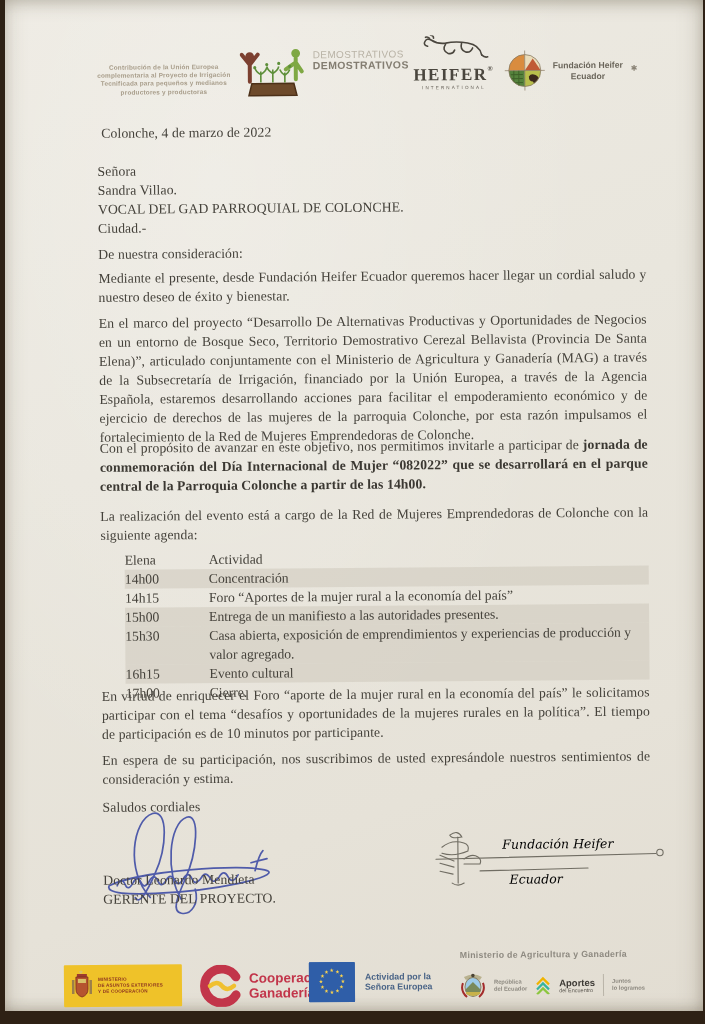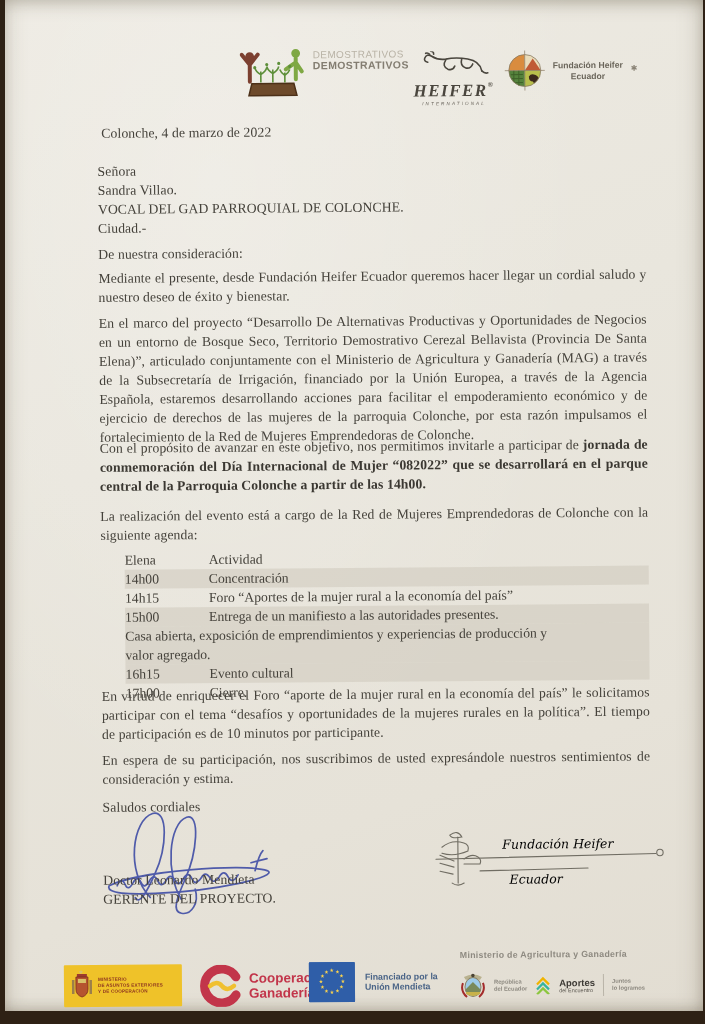--- a/index.html
+++ b/index.html
@@ -66,20 +66,26 @@
   .gob-tag{font-size:5.8px;line-height:7px;color:#8e8a81;font-weight:bold;}
   .vdiv{width:1px;height:22px;background:#b9b4a8;}
 </style>
 </head>
 <body>
 
 <div class="paper"></div>
 
 <div class="tilt">
 
+  <div class="abs eu-note" style="left:98px;top:62px;">
+    <div>Contribución de la Unión Europea</div>
+    <div>complementaria al Proyecto de Irrigación</div>
+    <div>Tecnificada para pequeños y medianos</div>
+    <div>productores y productoras</div>
+  </div>
 
   <div class="abs" style="left:243px;top:47px;">
     <svg width="66" height="58" viewBox="0 0 66 58">
 
       <circle cx="10" cy="9" r="4.4" fill="#7c4030"></circle>
       <path d="M10 14 L10 34 M10 17 L2 7 M10 17 L18 7" stroke="#7c4030" stroke-width="4" stroke-linecap="round" fill="none"></path>
 
       <circle cx="56" cy="6" r="4.4" fill="#7fa844"></circle>
       <path d="M56 11 L56 32 M56 15 L46 22 M56 15 L62 24" stroke="#7fa844" stroke-width="4" stroke-linecap="round" fill="none"></path>
 
@@ -96,21 +102,21 @@
         <circle cx="39" cy="16" r="1.6"></circle>
           <circle cx="50" cy="19" r="1.6"></circle>
       </g>
     </svg>
   </div>
   <div class="abs demo-text" style="left:316px;top:49px;">
     <div class="l1">DEMOSTRATIVOS</div>
     <div class="l2">DEMOSTRATIVOS</div>
   </div>
 
-  <div class="abs" style="left:414px;top:52px;width:86px;text-align:center;font-style:italic;">
+  <div class="abs" style="left:414px;top:36px;width:86px;text-align:center;">
     <svg width="72" height="30" viewBox="0 0 72 30" style="display:block;margin:0 auto;">
       <g stroke="#4a463e" stroke-width="1.6" fill="none" stroke-linecap="round">
         <path d="M64 20 Q62 10 50 8 Q38 6 28 8 Q20 9 14 5 Q9 2 7 7 Q6 10 10 11"></path>
         <path d="M12 3 q-2 -2 -4 -1 M16 3 q0 -3 -3 -3"></path>
         <path d="M28 9 q-4 6 2 9 q5 2 7 -3 M44 8 q-2 7 4 9 q5 1 7 -4"></path>
         <path d="M64 20 q3 3 6 2"></path>
       </g>
     </svg>
     <div class="heifer-word"><span>HEIFER</span><span style="font-size:7px;vertical-align:top;">®</span></div>
     <div class="heifer-sub">INTERNATIONAL</div>
@@ -173,20 +179,21 @@
         </div>
         <div class="row">
           <span class="hora">14h15</span>
           <span class="act">Foro “Aportes de la mujer rural a la economía del país”</span>
         </div>
         <div class="row hl">
           <span class="hora">15h00</span>
           <span class="act">Entrega de un manifiesto a las autoridades presentes.</span>
         </div>
         <div class="row hl">
+          <span class="hora">15h30</span>
           <span class="act">Casa abierta, exposición de emprendimientos y experiencias de producción y valor agregado.</span>
         </div>
         <div class="row hl">
           <span class="hora">16h15</span>
           <span class="act">Evento cultural</span>
         </div>
         <div class="row">
           <span class="hora">17h00</span>
           <span class="act">Cierre.</span>
         </div>
@@ -269,22 +276,22 @@
           <text x="28.5" y="30.5">★</text>
         <text x="23" y="32">★</text>
           <text x="17.5" y="30.5">★</text>
           <text x="13.5" y="26.5">★</text>
         <text x="12" y="21">★</text>
           <text x="13.5" y="15.5">★</text>
           <text x="17.5" y="11.5">★</text>
       </g>
     </svg>
     <div class="eu-text f-sans">
-      <div>Financiado por la</div>
-      <div>Unión Mendieta</div>
+      <div>Actividad por la</div>
+      <div>Señora Europea</div>
     </div>
   </div>
 
   <div class="abs f-sans mag-title" style="left:456px;top:951px;">Ministerio de Agricultura y Ganadería</div>
 
   <div class="abs" style="left:456px;top:972px;display:flex;align-items:center;gap:8px;">
     <svg width="26" height="30" viewBox="0 0 26 30">
       <path d="M4 6 q9 -5 18 0 l-2 3 q-7 -4 -14 0 Z" fill="#b9b28f"></path>
       <ellipse cx="13" cy="16" rx="8" ry="9.5" fill="#9ecbe8" stroke="#8a8064" stroke-width="1"></ellipse>
       <path d="M6 18 L13 11 L20 18 L20 22 Q13 26 6 22 Z" fill="#7a8a5a"></path>

